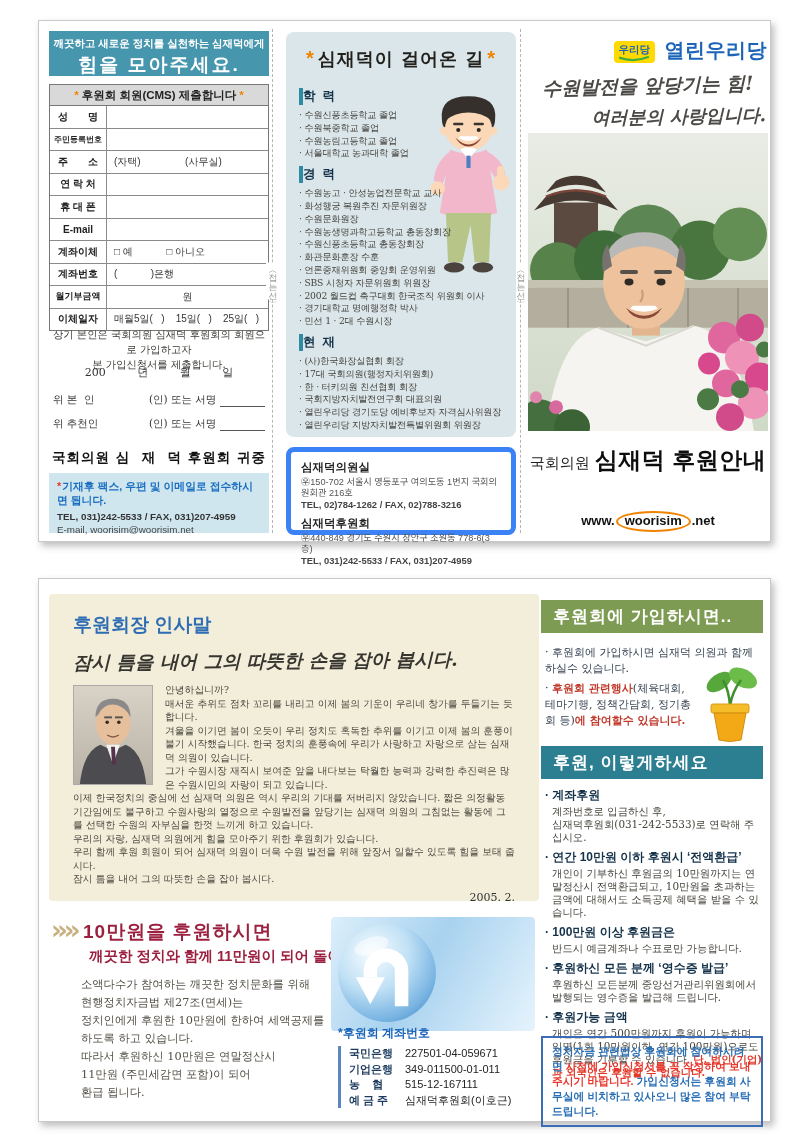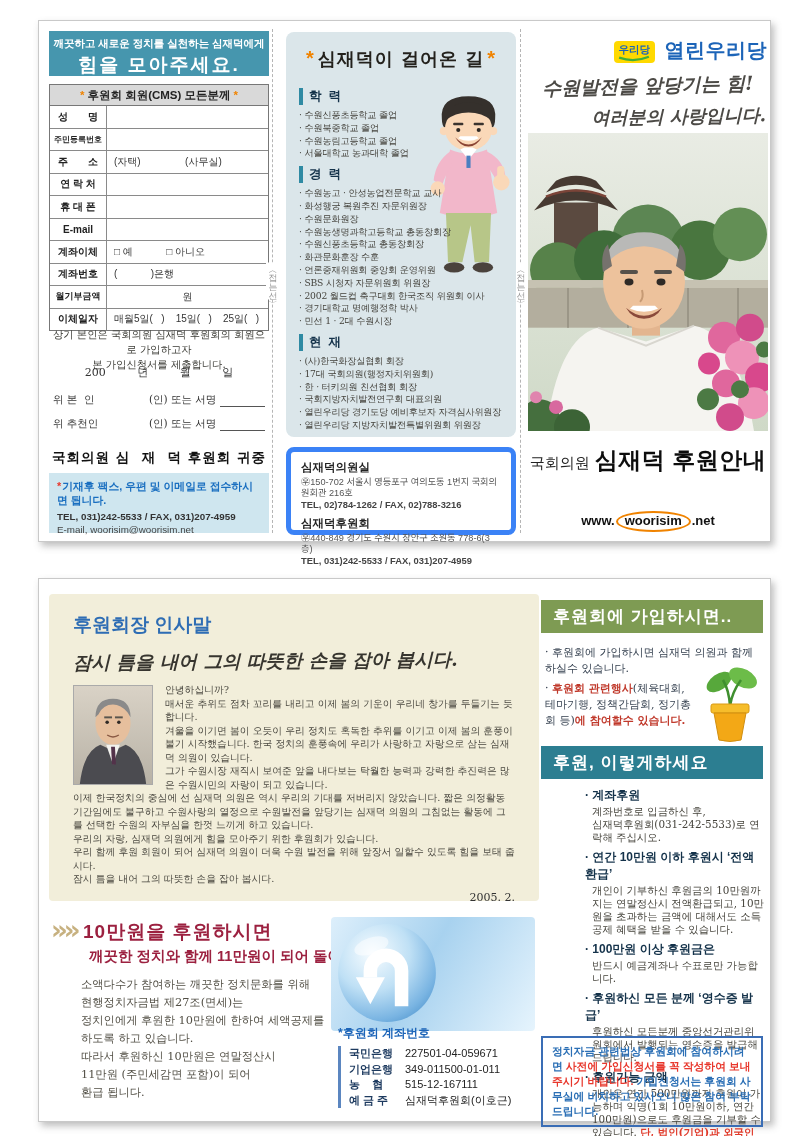--- a/index.html
+++ b/index.html
@@ -52,21 +52,21 @@
   .fold-label{position:absolute;top:50%;left:-7px;transform:translateY(-50%);
               writing-mode:vertical-rl;font-size:9px;color:#999;background:#fff;padding:5px 0;}
 
   
   .profile-box{left:247px;top:11px;width:230px;height:405px;background:#dbe6ea;border-radius:8px;}
   .pb-title{text-align:center;margin-top:15px;font-family:"DejaVu Serif",serif;font-size:18px;
             font-weight:bold;color:#23211c;letter-spacing:1px;}
   .pb-title .star{color:#f08300;font-size:20px;margin:0 3px;font-family:"Liberation Sans",sans-serif;}
   .pb-content{position:absolute;left:13px;top:50px;right:4px;bottom:4px;z-index:2;}
   .sec-head{font-size:12.5px;font-weight:bold;color:#14324a;border-left:4px solid #2f8aa3;
-            padding-left:6px;margin:6px 0 4px;white-space:pre;}
+            margin:6px 0 4px;white-space:pre;}
   .sec-item{font-family:"DejaVu Serif",serif;font-size:9.2px;letter-spacing:-0.2px;
             color:#44423c;line-height:12.8px;}
   .cartoon{position:absolute;right:0;top:56px;width:95px;height:205px;z-index:1;}
   .contact-box{left:247px;top:426px;width:230px;height:88px;background:#fff;border:5px solid #3b82f6;
                border-radius:8px;padding:8px 10px;box-sizing:border-box;}
   .cb-name{font-weight:bold;font-size:11.5px;color:#222;}
   .cb-line{font-size:9.2px;color:#555;margin-top:1px;}
   .cb-tel{font-size:9.4px;color:#444;font-weight:bold;margin-top:1px;}
   .cb-block2{margin-top:6px;}
 
@@ -119,42 +119,42 @@
                font-size:17px;line-height:33px;padding-left:12px;box-sizing:border-box;letter-spacing:1px;}
   .join-b1{left:506px;top:66px;width:218px;font-family:"DejaVu Serif",serif;font-size:11px;
            line-height:16px;color:#333f4e;}
   .join-b2{left:506px;top:102px;width:152px;font-family:"DejaVu Serif",serif;font-size:11px;
            line-height:16px;color:#333f4e;}
   .jb-red{color:#c0392b;font-weight:bold;}
   .pot{left:660px;top:85px;width:62px;height:80px;}
   .howto-header{left:502px;top:167px;width:222px;height:33px;background:#2c7e91;color:#fff;font-weight:bold;
                 font-size:17px;line-height:33px;padding-left:12px;box-sizing:border-box;letter-spacing:1px;}
   .howto-list{left:506px;top:208px;width:219px;}
-  .howto-item{margin-bottom:5px;margin-left:40px;}
+  .howto-item{margin-bottom:5px;}
   .hi-head{font-size:12px;font-weight:bold;color:#14324a;margin-bottom:1px;}
   .hi-body{font-family:"DejaVu Serif",serif;font-size:10.4px;line-height:13px;color:#45433b;
            white-space:pre-line;padding-left:7px;}
   .hi-red{color:#e03a2a;font-weight:bold;}
   .notice{left:502px;top:457px;width:222px;border:2px solid #3a6db5;padding:6px 9px;box-sizing:border-box;
           font-size:10.8px;font-weight:bold;line-height:15px;color:#2b6fb5;}
   .notice .red{color:#e8372c;}
 </style>
 </head>
 <body>
 
 <div class="panel" id="panel-top">
 
   <div class="abs lc-header">
     <div class="l1">깨끗하고 새로운 정치를 실천하는 심재덕에게</div>
     <div class="l2">힘을 모아주세요.</div>
   </div>
 
   <div class="abs form-table">
     <div class="ft-title">
-      <span class="star">*</span><span>후원회 회원(CMS) 모든분께</span><span class="star">*</span>
+      <span class="star">*</span><span>후원회 회원(CMS) 제출합니다</span><span class="star">*</span>
     </div>
     <div class="ft-row">
       <div class="ft-label">성　　명</div>
       <div class="ft-value"></div>
     </div>
     <div class="ft-row">
       <div class="ft-label">주민등록번호</div>
       <div class="ft-value"></div>
     </div>
     <div class="ft-row">

